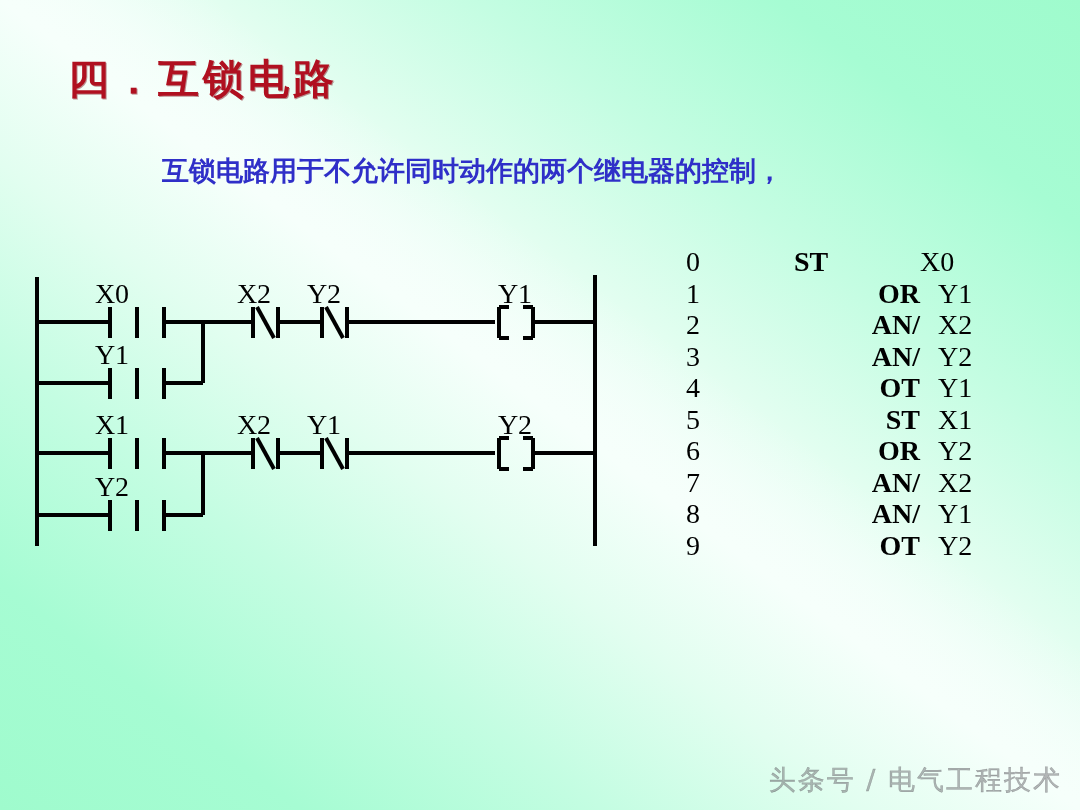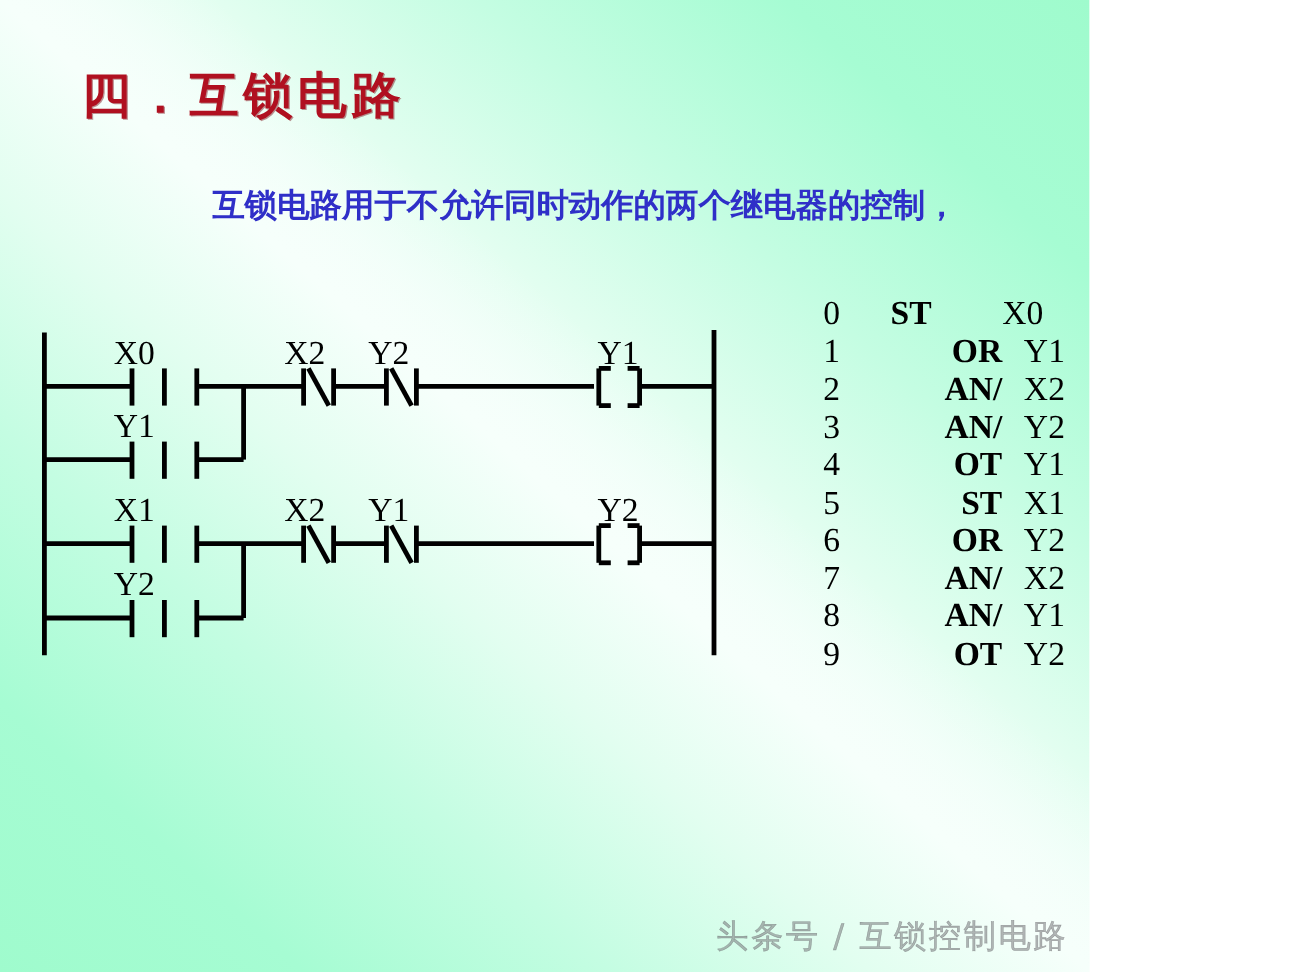--- a/index.html
+++ b/index.html
@@ -8,21 +8,21 @@
     padding: 0;
   }
   body {
     width: 1080px;
     height: 810px;
     font-family: "Liberation Serif", "DejaVu Serif", serif;
     overflow: hidden;
   }
   #slide {
     position: relative;
-    width: 908px;
+    width: 1080px;
     height: 810px;
     overflow: hidden;
     background-color: #ffffff;
   }
   
   #bg-green-tr, #bg-green-bl {
     position: absolute;
     inset: 0;
     pointer-events: none;
   }
@@ -59,21 +59,21 @@
     font-weight: bold;
     color: #b01020;
     letter-spacing: 4px;
     white-space: nowrap;
     text-shadow: 1px 1px 0 rgba(120,10,20,0.45);
   }
 
   
   #para {
     position: absolute;
-    left: 119px;
+    left: 104px;
     top: 152px;
     width: 880px;
     font-family: Liberation Sans, sans-serif;
     font-size: 27px;
     font-weight: bold;
     line-height: 1.42;
     color: #000000;
   }
   #para .lead {
     color: #2f2fc8;
@@ -298,16 +298,16 @@
             <td class="c-opd">Y1</td>
           </tr>
           <tr class="indented">
             <td class="c-addr">9</td>
             <td class="c-op">OT</td>
             <td class="c-opd">Y2</td>
           </tr>
         </tbody>
     </table>
 
-    <div id="watermark">头条号 / 互锁控制电路</div>
+    <div id="watermark">头条号 / 电气工程技术</div>
 
   </div>
 </div>
 
 </body></html>

